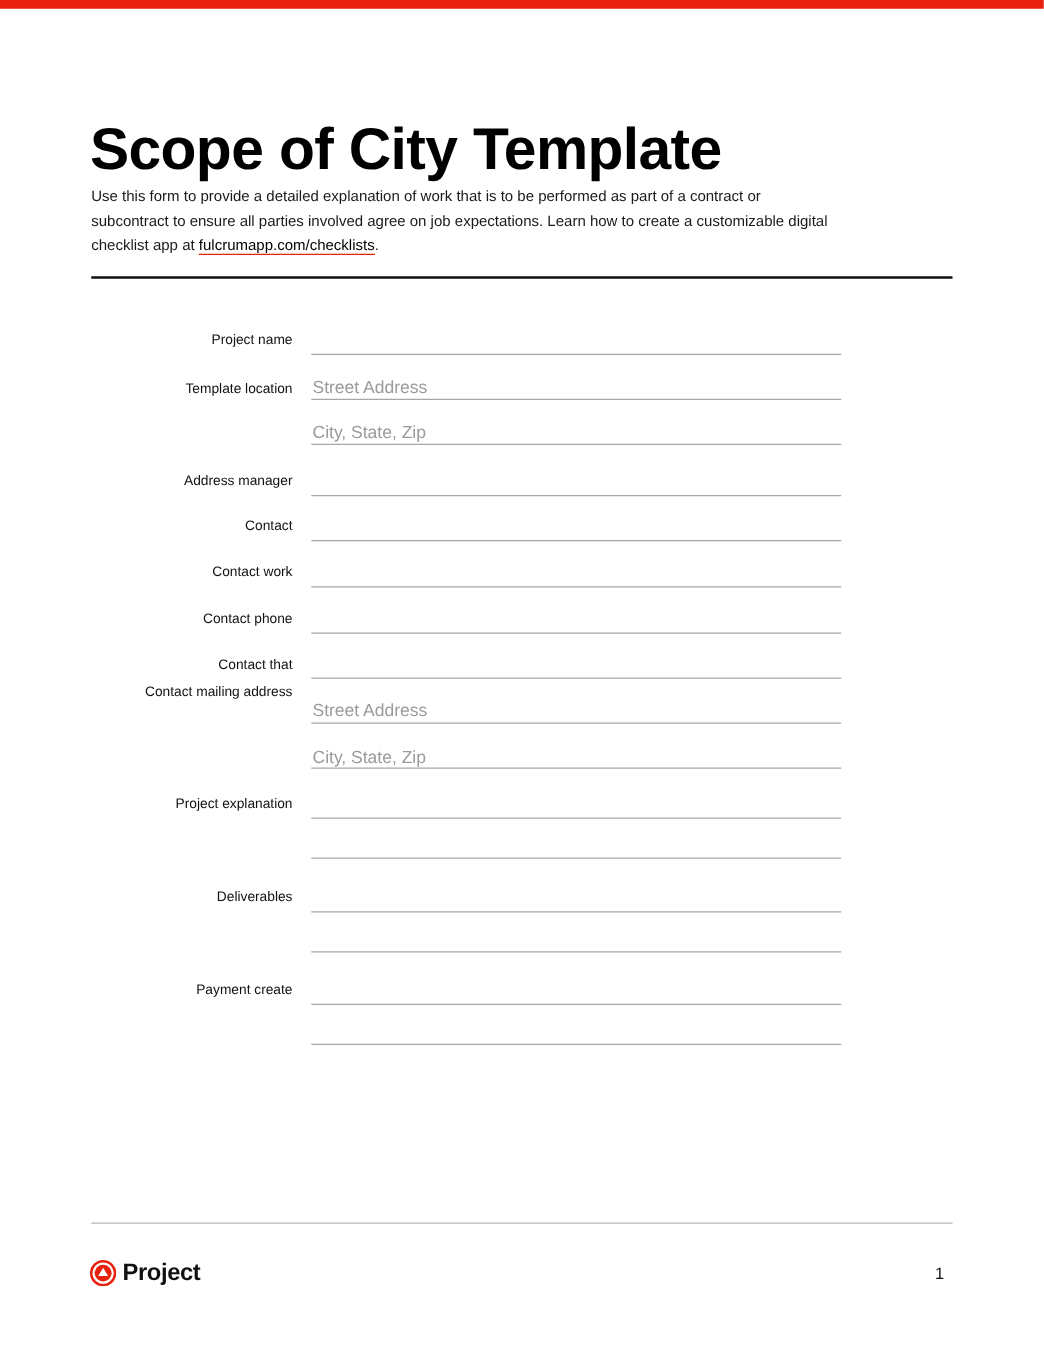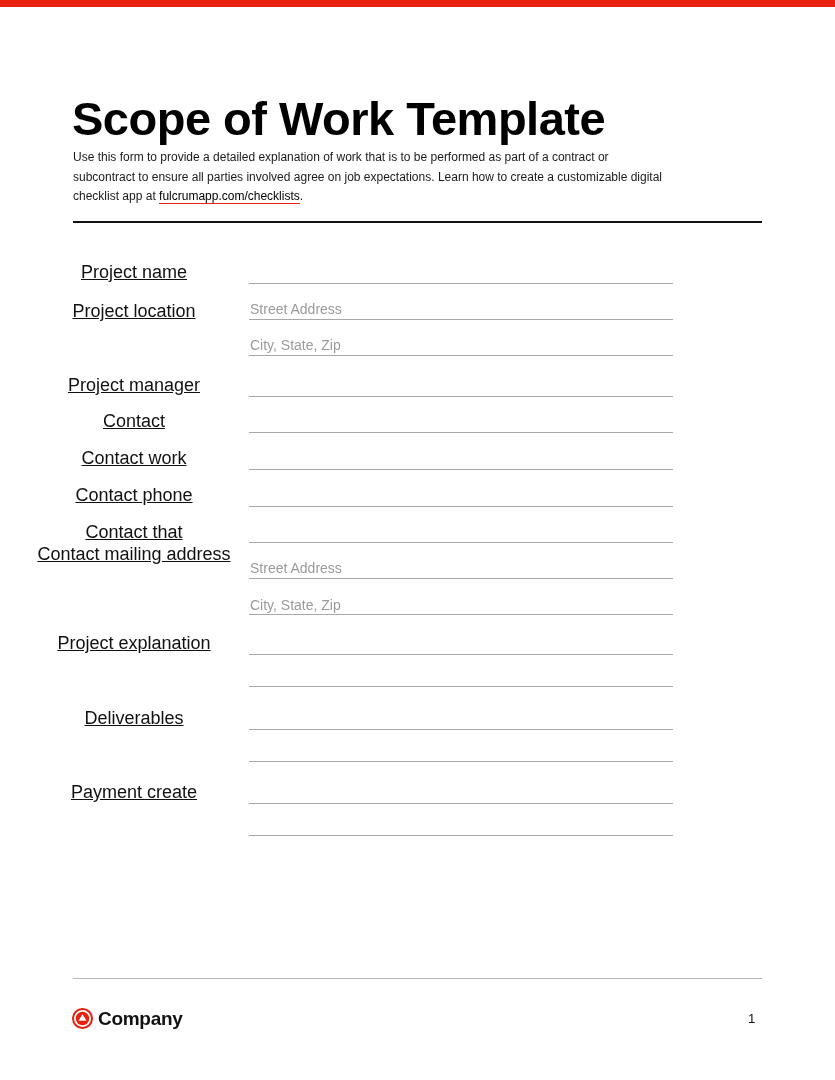--- a/index.html
+++ b/index.html
@@ -73,26 +73,25 @@
   
   .form {
     position: absolute;
     left: 0;
     top: 0;
     width: 835px;
   }
   .field-label {
     position: absolute;
     width: 200px;
-    text-align: center;
-    font-size: 18px;
+    text-align: right;
+    font-size: 11px;
     line-height: 19px;
     color: #111111;
     left: 34px;
-    text-decoration: underline;
   }
   .field-line {
     position: absolute;
     left: 249px;
     width: 424px;
     height: 0;
     border-top: 1.3px solid #a8a8a8;
   }
   .field-ph {
     position: absolute;
@@ -155,35 +154,35 @@
     color: #111111;
   }
 </style>
 </head>
 <body>
 
 <div class="top-bar"></div>
 
 <div class="page">
 
-  <h1 class="title">Scope of Work Template</h1>
+  <h1 class="title">Scope of City Template</h1>
 
   <p class="intro"><span>Use this form to provide a detailed explanation of work that is to be performed as part of a contract or subcontract to ensure all parties involved agree on job expectations. Learn how to create a customizable digital checklist app at </span><a class="intro-link" href="#">fulcrumapp.com/checklists</a><span>.</span></p>
 
   <div class="rule-heavy"></div>
 
   <div class="form" id="form-area">
       <div class="field-label" style="top: 263px;">Project name</div>
       <div class="field-line" style="top: 283px;"></div>
-      <div class="field-label" style="top: 302px;">Project location</div>
+      <div class="field-label" style="top: 302px;">Template location</div>
       <div class="field-ph" style="top: 304px;">Street Address</div>
       <div class="field-line" style="top: 319px;"></div>
       <div class="field-ph" style="top: 340px;">City, State, Zip</div>
       <div class="field-line" style="top: 355px;"></div>
-      <div class="field-label" style="top: 376px;">Project manager</div>
+      <div class="field-label" style="top: 376px;">Address manager</div>
       <div class="field-line" style="top: 396px;"></div>
       <div class="field-label" style="top: 412px;">Contact</div>
       <div class="field-line" style="top: 432px;"></div>
       <div class="field-label" style="top: 449px;">Contact work</div>
       <div class="field-line" style="top: 469px;"></div>
       <div class="field-label" style="top: 486px;">Contact phone</div>
       <div class="field-line" style="top: 506px;"></div>
       <div class="field-label" style="top: 523px;">Contact that</div>
       <div class="field-line" style="top: 542px;"></div>
       <div class="field-label" style="top: 545px;">Contact mailing address</div>
@@ -203,19 +202,19 @@
     </div>
 
   <div class="footer-rule"></div>
 
   <div class="logo-wrap">
     <svg class="logo-mark" viewBox="0 0 42 42">
       <circle cx="21" cy="21" r="19" fill="none" stroke="#E8200E" stroke-width="4"></circle>
       <circle cx="21" cy="21" r="13.5" fill="#E8200E"></circle>
       <path d="M21 12.5 L29 25.5 L13 25.5 Z" fill="#ffffff"></path>
     </svg>
-    <span class="logo-word">Company</span>
+    <span class="logo-word">Project</span>
   </div>
 
 
   <div class="page-num">1</div>
 
 </div>
 
 </body></html>

